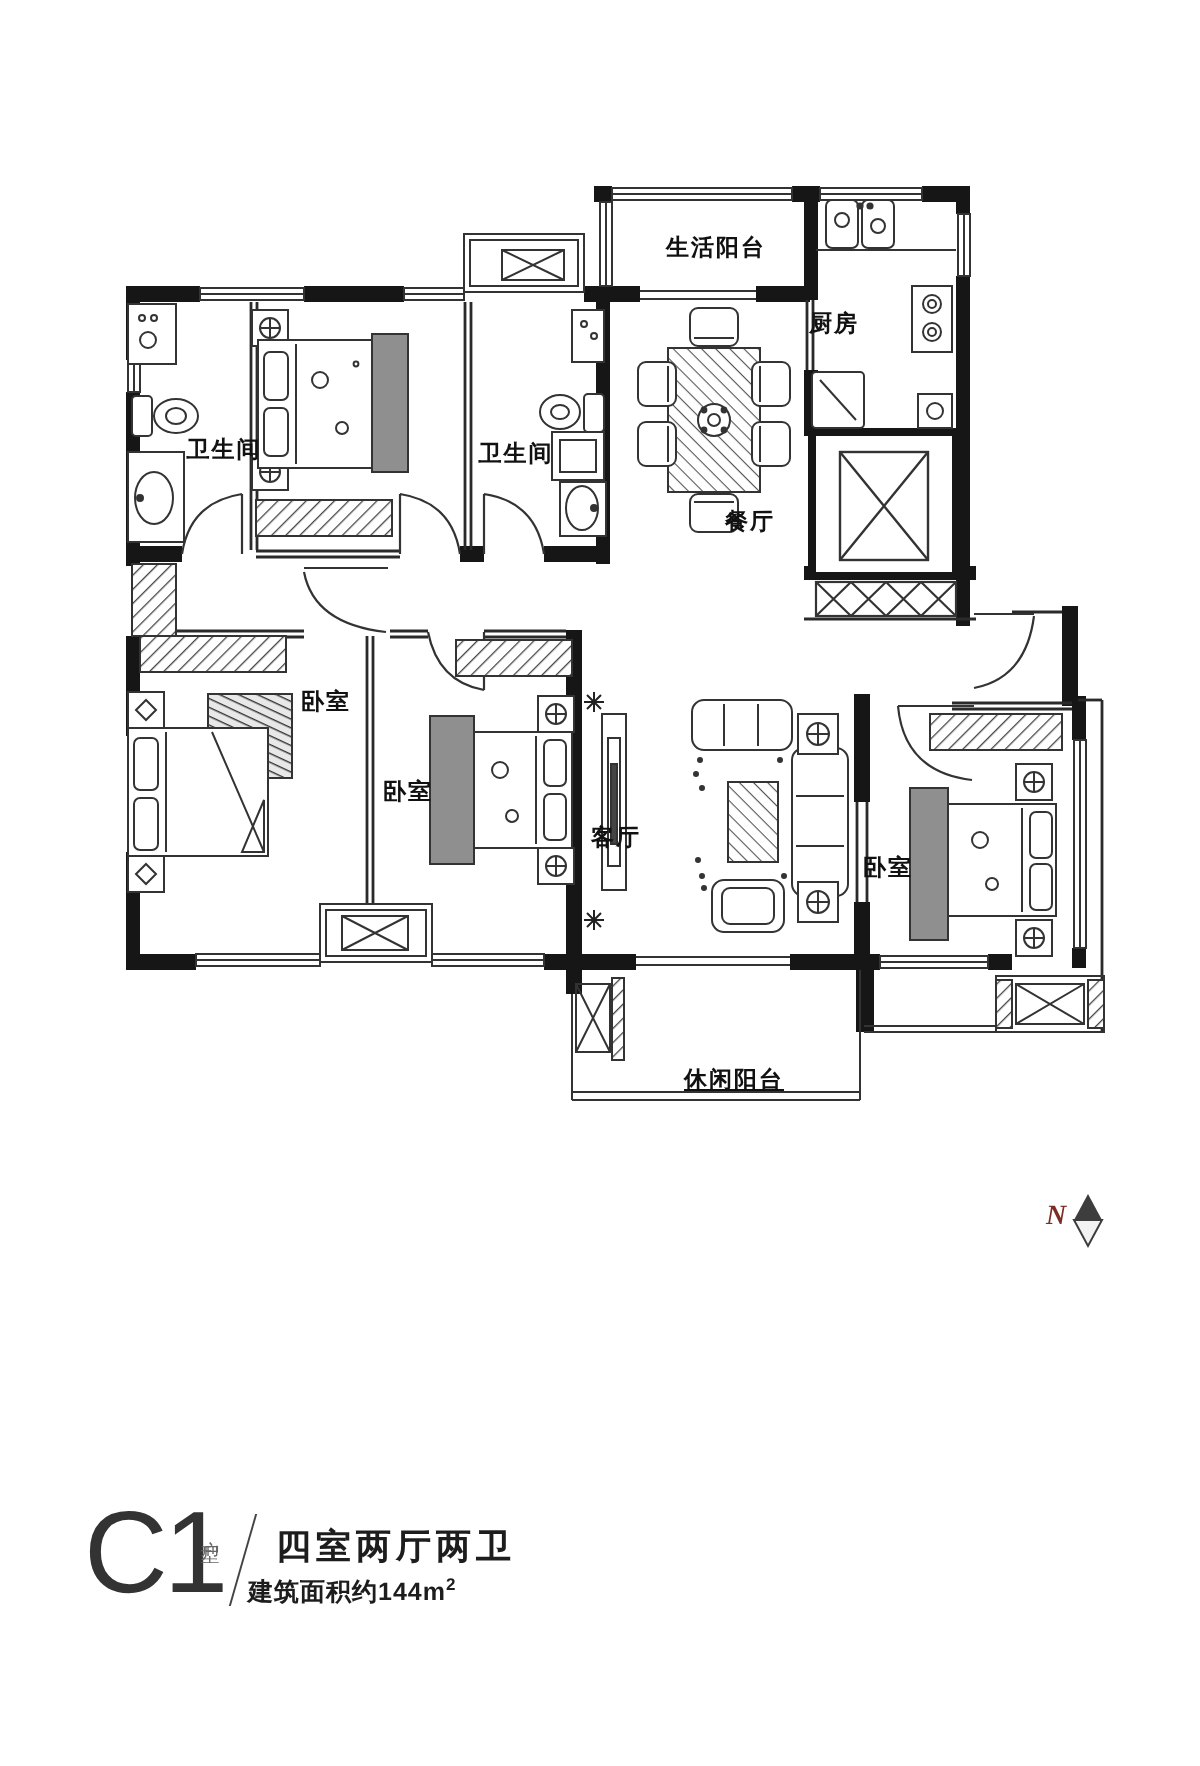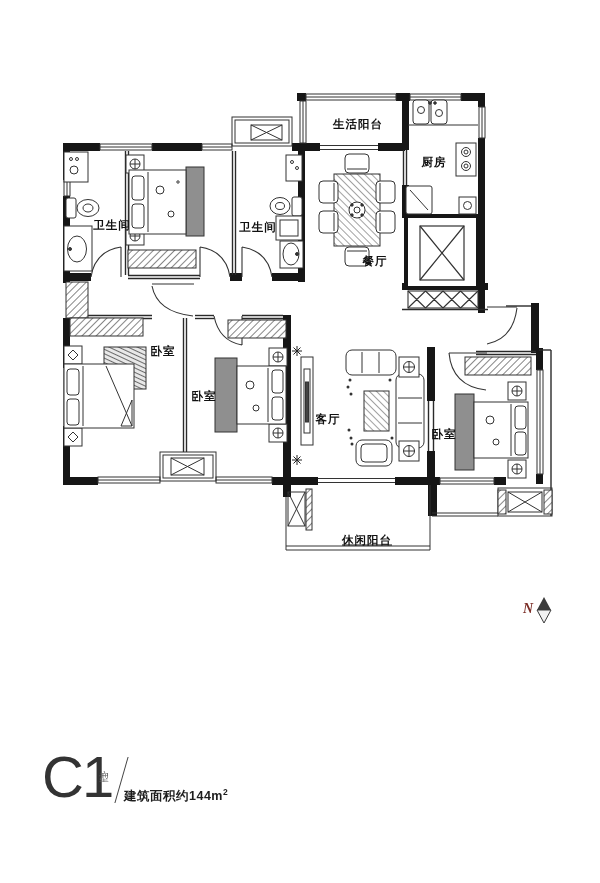--- a/index.html
+++ b/index.html
@@ -2,27 +2,27 @@
 <html><head>
 <meta charset="utf-8">
 <style>
   html,body{margin:0;padding:0;background:#ffffff;}
   #canvas{position:relative;width:590px;height:883px;background:#ffffff;overflow:hidden;
           font-family:"Liberation Sans","DejaVu Sans",sans-serif;}
   #plan-svg{position:absolute;left:0;top:0;}
   .rlabel{position:absolute;transform:translate(-50%,-50%);font-size:11.5px;font-weight:bold;
           color:#111;letter-spacing:1px;white-space:nowrap;}
   .lbl-life-balcony{left:358px;top:124px;}
-  .lbl-kitchen{left:434px;top:162px;}
+  .lbl-kitchen{left:417px;top:162px;}
   .lbl-dining{left:355px;top:261px;margin-left:20px;}
   .lbl-bath-left{left:112px;top:225px;}
   .lbl-bath-right{left:258px;top:227px;}
   .lbl-bedroom-left{left:163px;top:351px;}
   .lbl-bedroom-middle{left:204px;top:396px;}
-  .lbl-living{left:328px;top:419px;}
+  .lbl-living{left:308px;top:419px;}
   .lbl-bedroom-right{left:444px;top:434px;}
   .lbl-leisure-balcony{left:367px;top:540px;text-decoration:underline;}
   .compass-n{position:absolute;left:528px;top:609px;transform:translate(-50%,-50%);
              font-family:"Liberation Serif","DejaVu Serif",serif;font-size:14px;font-weight:bold;
              color:#7b2d26;font-style:italic;}
   
   .title-code{position:absolute;left:42px;top:748px;font-size:58px;font-weight:normal;
               color:#333;letter-spacing:-2px;line-height:1;}
   .title-suffix{position:absolute;left:97px;top:762px;writing-mode:vertical-rl;
                 font-size:9.5px;color:#666;letter-spacing:3px;}
@@ -440,15 +440,16 @@
   <div class="rlabel lbl-bedroom-middle">卧室</div>
   <div class="rlabel lbl-living">客厅</div>
   <div class="rlabel lbl-bedroom-right">卧室</div>
   <div class="rlabel lbl-leisure-balcony">休闲阳台</div>
 
   <div class="compass-n">N</div>
 
   <div class="title-code">C1</div>
   <div class="title-suffix">户型</div>
   <div class="title-slash"></div>
+  <div class="title-headline">四室两厅两卫</div>
   <div class="title-area"><span>建筑面积约144m</span><sup>2</sup></div>
 
 </div>
 
 </body></html>

